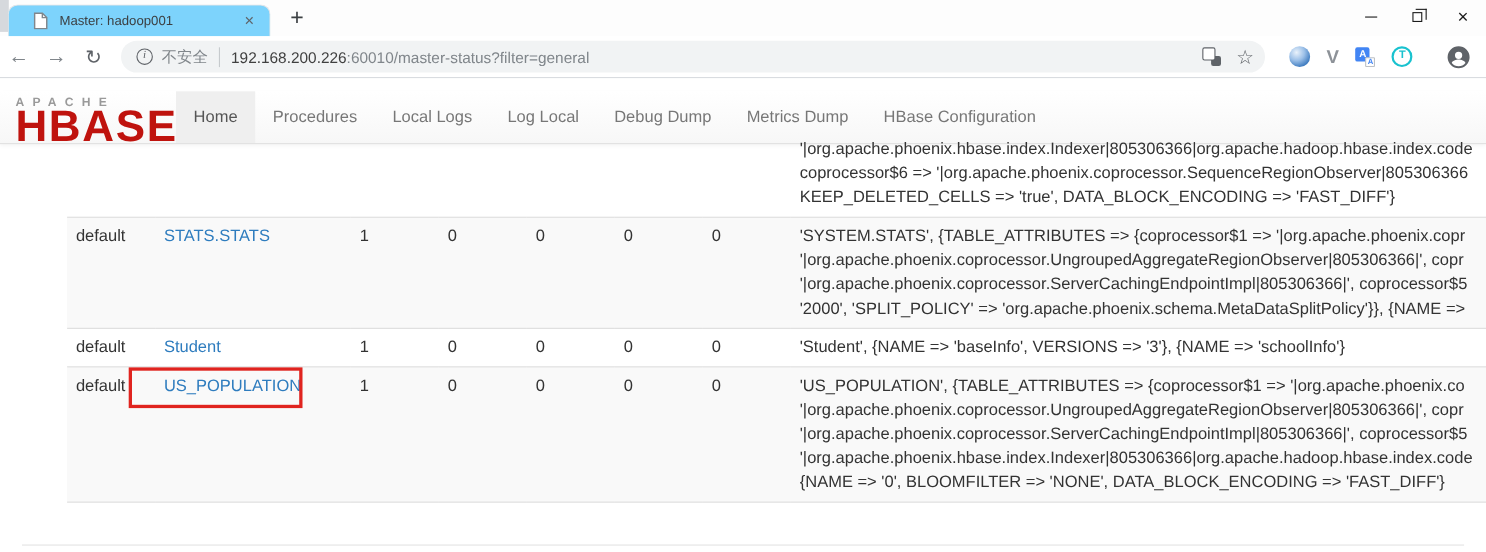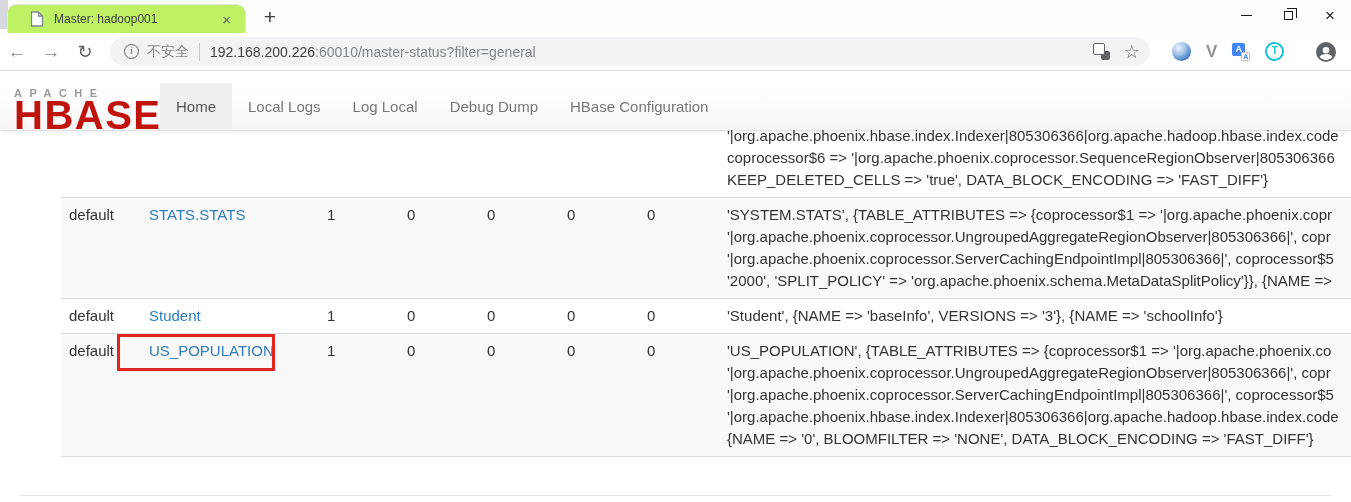--- a/index.html
+++ b/index.html
@@ -3,21 +3,21 @@
 <meta charset="utf-8">
 <style>
   * { margin:0; padding:0; box-sizing:border-box; }
   html,body { width:1351px; height:502px; overflow:hidden; background:#fff;
               font-family:"Liberation Sans", sans-serif; }
   .screen { position:relative; width:1351px; height:502px; background:#fff; }
 
   
   .tabstrip { position:absolute; left:0; top:0; width:1351px; height:33px; background:#fdfdfd; }
   .frame-edge { position:absolute; left:0; top:0; width:8px; height:29px; background:#d6d9dd; }
-  .tab { position:absolute; left:7px; top:4px; width:239px; height:29px; background:#bef264;
+  .tab { position:absolute; left:7px; top:4px; width:239px; height:29px; background:#7dd3fc;
          border:1px solid #e3e5e8; border-bottom:none; border-radius:9px 9px 0 0;
          display:flex; align-items:center; padding:0 10px 0 22px; }
   .favicon { width:14px; height:16px; margin-right:10px; flex:0 0 auto; }
   .tab-title { font-size:12px; color:#3c4043; flex:1 1 auto; white-space:nowrap; overflow:hidden; }
   .tab-close { font-size:15px; color:#5f6368; padding:0 4px; cursor:default; }
   .newtab { position:absolute; left:256px; top:3px; font-size:21px; font-weight:300; color:#3c4043;
             width:28px; height:28px; text-align:center; line-height:28px; }
   .wincontrols { position:absolute; right:0; top:0; height:30px; display:flex; }
   .winbtn { width:42px; height:30px; display:flex; align-items:center; justify-content:center; color:#1b1b1b; }
   .glyph-min { width:11px; height:0; border-top:1.4px solid #1b1b1b; }
@@ -152,23 +152,25 @@
     <span class="menu-dots">⋮</span>
   </div>
 
   <div class="navbar">
     <div class="logo">
       <div class="logo-top">APACHE</div>
       <div class="logo-main">HBASE</div>
     </div>
     <div class="nav-items">
       <span class="nav-item active">Home</span>
+      <span class="nav-item">Procedures</span>
       <span class="nav-item">Local Logs</span>
       <span class="nav-item">Log Local</span>
       <span class="nav-item">Debug Dump</span>
+      <span class="nav-item">Metrics Dump</span>
       <span class="nav-item">HBase Configuration</span>
     </div>
   </div>
 
   <div class="content">
     <table>
       <colgroup>
         <col style="width:80px">
           <col style="width:178px">
           <col style="width:80px">

